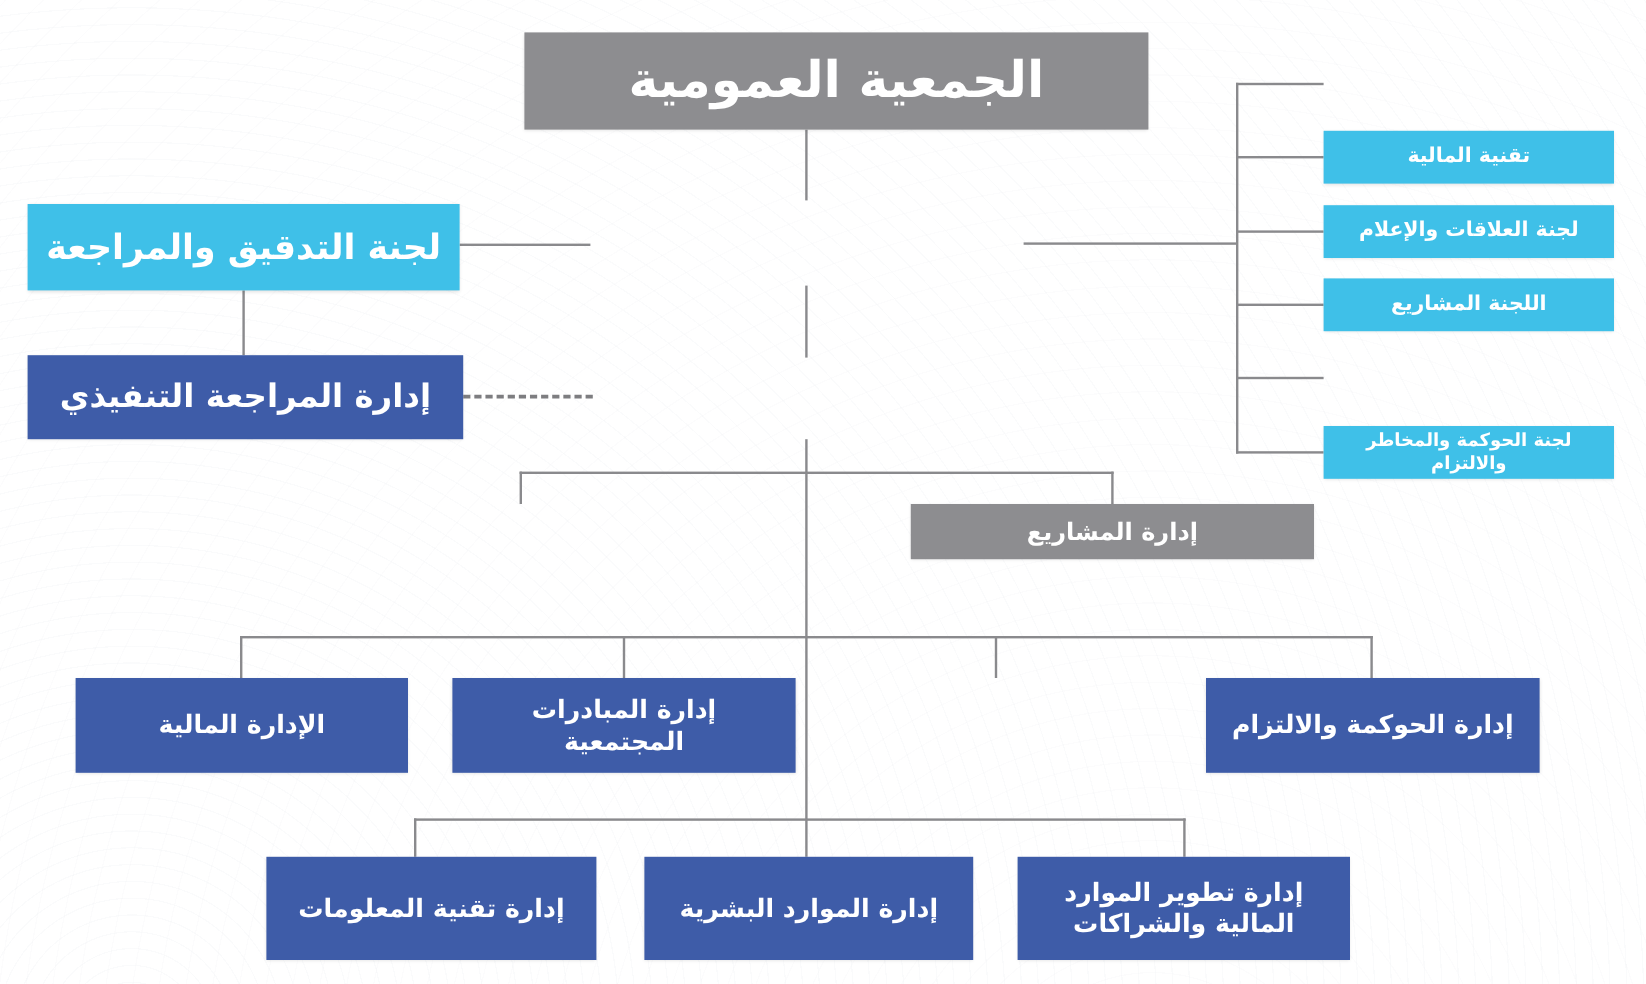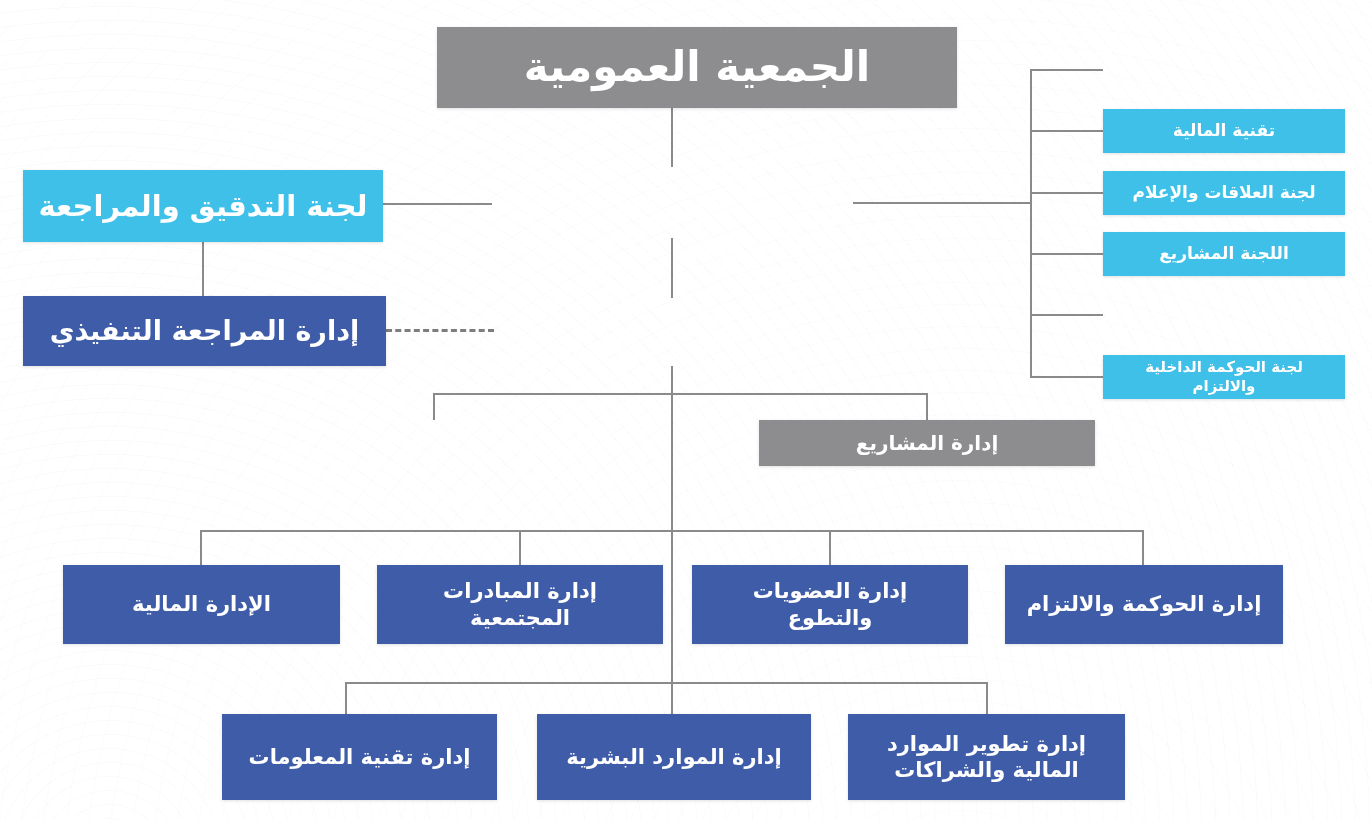--- a/index.html
+++ b/index.html
@@ -93,35 +93,32 @@
   <div id="com1" class="node light committee">
     <span>تقنية المالية</span>
   </div>
   <div id="com2" class="node light committee">
     <span>لجنة العلاقات والإعلام</span>
   </div>
   <div id="com3" class="node light committee">
     <span>اللجنة المشاريع</span>
   </div>
   <div id="com5" class="node light committee">
-    <span>لجنة الحوكمة الداخلية والالتزام</span>
+    <span>لجنة الحوكمة والمخاطر والالتزام</span>
   </div>
 
   <div id="projects" class="node gray">
     <span>إدارة المشاريع</span>
   </div>
 
   <div id="dep0" class="node dark row1">
     <span>الإدارة المالية</span>
   </div>
   <div id="dep1" class="node dark row1">
     <span>إدارة المبادرات المجتمعية</span>
-  </div>
-  <div id="dep2" class="node dark row1">
-    <span>إدارة العضويات والتطوع</span>
   </div>
   <div id="dep3" class="node dark row1">
     <span>إدارة الحوكمة والالتزام</span>
   </div>
 
   <div id="dep4" class="node dark row2">
     <span>إدارة تقنية المعلومات</span>
   </div>
   <div id="dep5" class="node dark row2">
     <span>إدارة الموارد البشرية</span>

